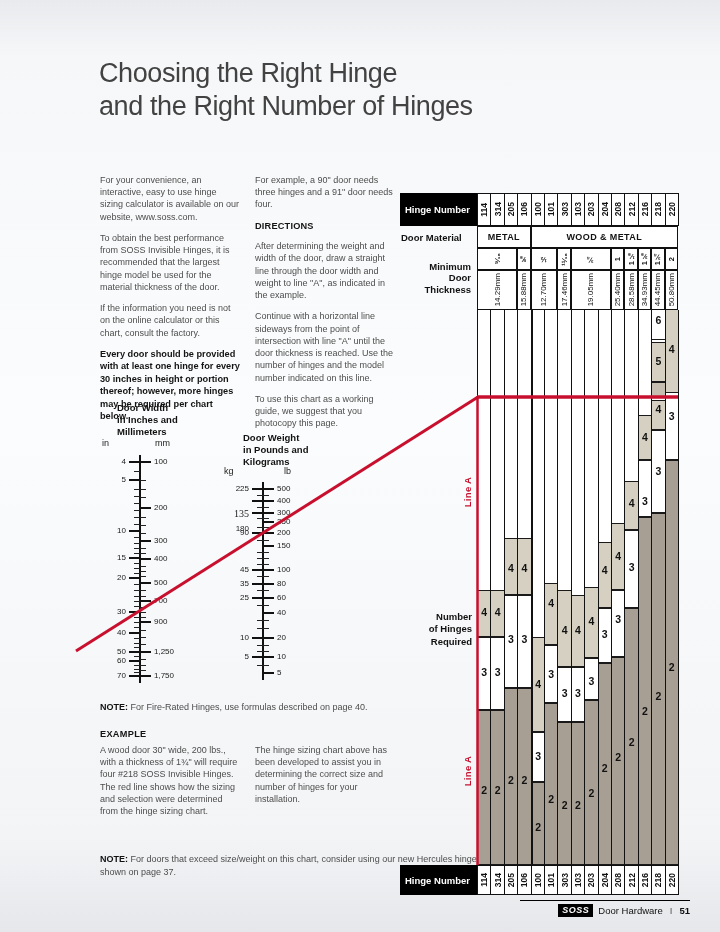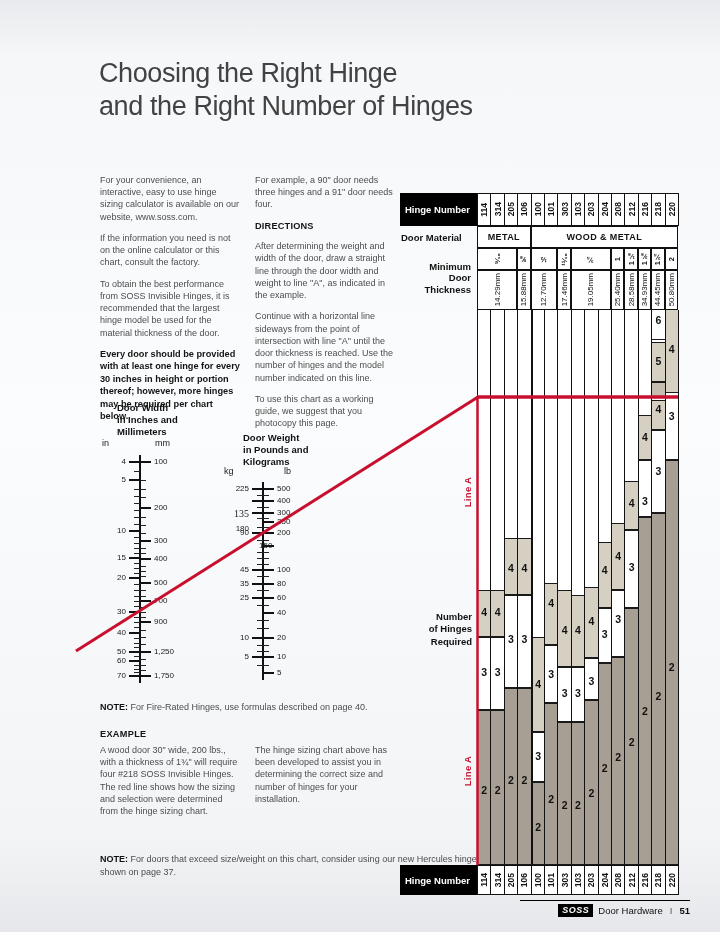--- a/index.html
+++ b/index.html
@@ -33,22 +33,22 @@
 </style>
 </head>
 <body>
 
 <div class="page">
 
   <h1 class="title"><span>Choosing the Right Hinge</span><br><span>and the Right Number of Hinges</span></h1>
 
   <div class="txtcol" style="left:100px; top:150px; width:140px;">
     <p>For your convenience, an interactive, easy to use hinge sizing calculator is available on our website, www.soss.com.</p>
+    <p>To obtain the best performance from SOSS Invisible Hinges, it is recommended that the largest hinge model be used for the material thickness of the door.</p>
     <p>If the information you need is not on the online calculator or this chart, consult the factory.</p>
-    <p>To obtain the best performance from SOSS Invisible Hinges, it is recommended that the largest hinge model be used for the material thickness of the door.</p>
     <p class="bold">Every door should be provided with at least one hinge for every 30 inches in height or portion thereof; however, more hinges may be required per chart below.</p>
   </div>
 
   <div class="txtcol" style="left:255px; top:150px; width:143px;">
     <p>For example, a 90" door needs three hinges and a 91" door needs four.</p>
     <h4>DIRECTIONS</h4>
     <p>After determining the weight and width of the door, draw a straight line through the door width and weight to line "A", as indicated in the example.</p>
     <p>Continue with a horizontal line sideways from the point of intersection with line "A" until the door thickness is reached. Use the number of hinges and the model number indicated on this line.</p>
     <p>To use this chart as a working guide, we suggest that you photocopy this page.</p>
   </div>
@@ -179,21 +179,21 @@
       <div style="position: absolute; left: 277px; top: 484px; width: 42px; font-size: 8px; color: rgb(26, 26, 26);">500</div>
       <div style="position: absolute; left: 263px; top: 500.25px; width: 11px; height: 1.5px; background: rgb(17, 17, 17);"></div>
       <div style="position: absolute; left: 277px; top: 496px; width: 42px; font-size: 8px; color: rgb(26, 26, 26);">400</div>
       <div style="position: absolute; left: 263px; top: 512.25px; width: 11px; height: 1.5px; background: rgb(17, 17, 17);"></div>
       <div style="position: absolute; left: 277px; top: 508px; width: 42px; font-size: 8px; color: rgb(26, 26, 26);">300</div>
       <div style="position: absolute; left: 263px; top: 521.25px; width: 11px; height: 1.5px; background: rgb(17, 17, 17);"></div>
       <div style="position: absolute; left: 277px; top: 517px; width: 42px; font-size: 8px; color: rgb(26, 26, 26);">250</div>
       <div style="position: absolute; left: 263px; top: 532.25px; width: 11px; height: 1.5px; background: rgb(17, 17, 17);"></div>
       <div style="position: absolute; left: 277px; top: 528px; width: 42px; font-size: 8px; color: rgb(26, 26, 26);">200</div>
       <div style="position: absolute; left: 263px; top: 545.25px; width: 11px; height: 1.5px; background: rgb(17, 17, 17);"></div>
-      <div style="position: absolute; left: 259px; top: 541px; width: 42px; font-size: 8px; color: rgb(26, 26, 26);">150</div>
+      <div style="position: absolute; left: 277px; top: 541px; width: 42px; font-size: 8px; color: rgb(26, 26, 26);">150</div>
       <div style="position: absolute; left: 263px; top: 569.25px; width: 11px; height: 1.5px; background: rgb(17, 17, 17);"></div>
       <div style="position: absolute; left: 277px; top: 565px; width: 42px; font-size: 8px; color: rgb(26, 26, 26);">100</div>
       <div style="position: absolute; left: 263px; top: 583.25px; width: 11px; height: 1.5px; background: rgb(17, 17, 17);"></div>
       <div style="position: absolute; left: 277px; top: 579px; width: 42px; font-size: 8px; color: rgb(26, 26, 26);">80</div>
       <div style="position: absolute; left: 263px; top: 597.25px; width: 11px; height: 1.5px; background: rgb(17, 17, 17);"></div>
       <div style="position: absolute; left: 277px; top: 593px; width: 42px; font-size: 8px; color: rgb(26, 26, 26);">60</div>
       <div style="position: absolute; left: 263px; top: 612.25px; width: 11px; height: 1.5px; background: rgb(17, 17, 17);"></div>
       <div style="position: absolute; left: 277px; top: 608px; width: 42px; font-size: 8px; color: rgb(26, 26, 26);">40</div>
       <div style="position: absolute; left: 263px; top: 637.25px; width: 11px; height: 1.5px; background: rgb(17, 17, 17);"></div>
       <div style="position: absolute; left: 277px; top: 633px; width: 42px; font-size: 8px; color: rgb(26, 26, 26);">20</div>

